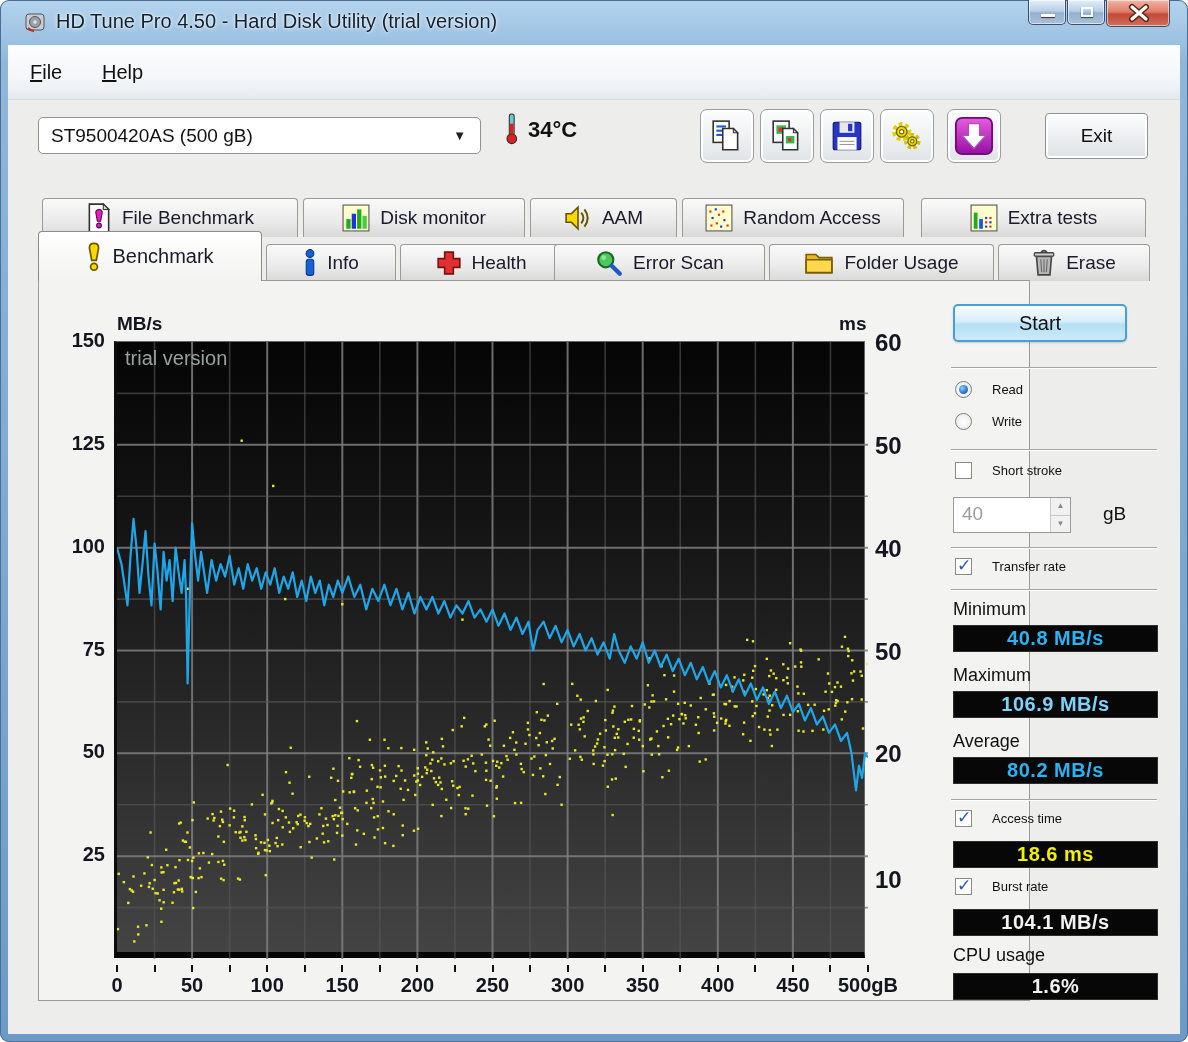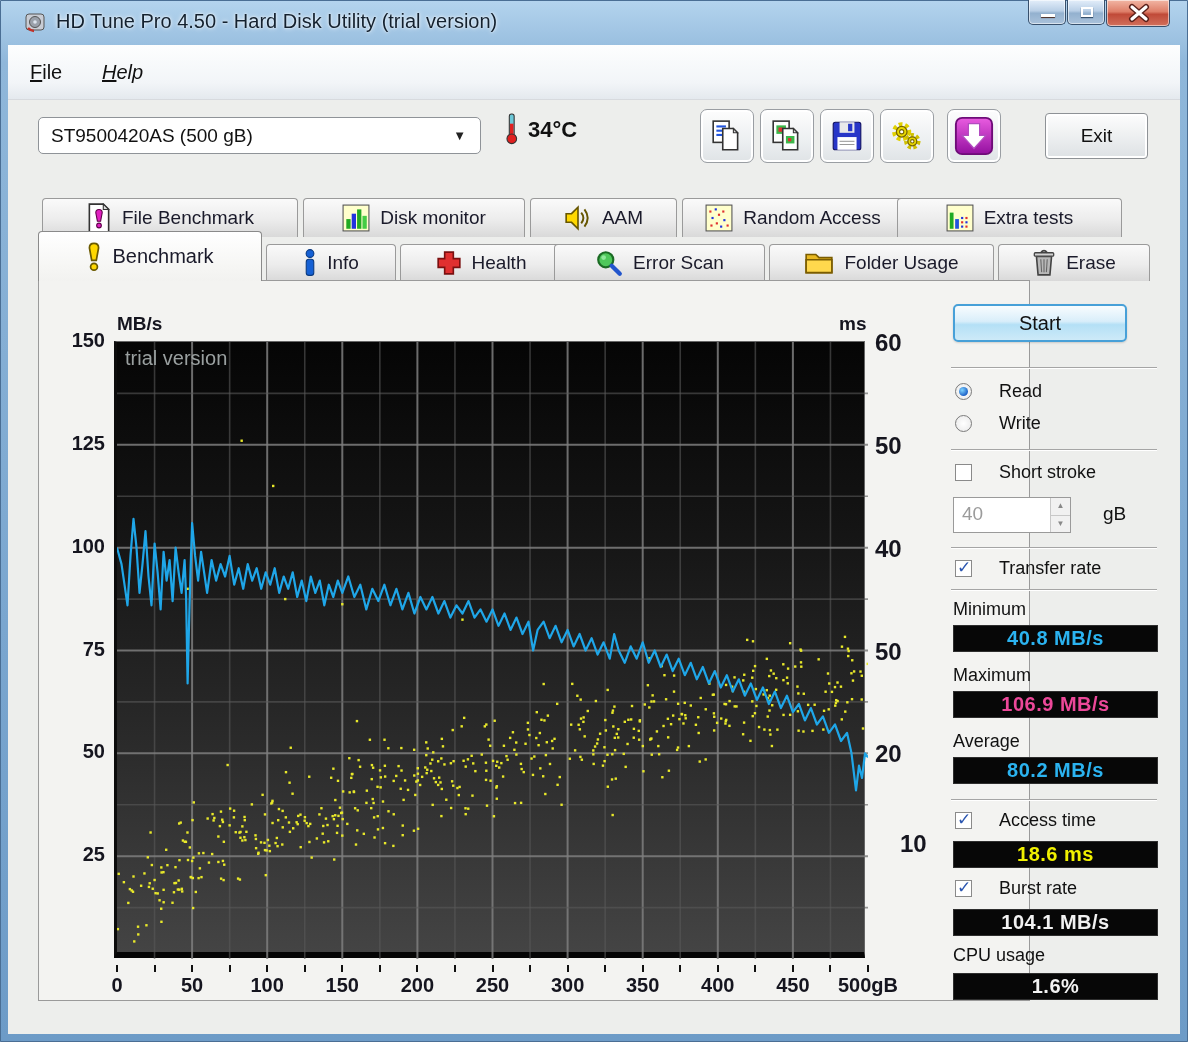--- a/index.html
+++ b/index.html
@@ -1,38 +1,38 @@
 <!DOCTYPE html>
 <html><head>
 <meta charset="utf-8">
 <style>
   html,body{margin:0;padding:0;width:1188px;height:1042px;overflow:hidden;background:#fff;
     font-family:"Liberation Sans","DejaVu Sans",sans-serif;}
   *{box-sizing:border-box;}
-  .window{position:absolute;left:0;top:0;width:1188px;height:1042px;border-radius:1px;
+  .window{position:absolute;left:0;top:0;width:1188px;height:1042px;border-radius:9px;
     background:linear-gradient(180deg,#b4d4ee 0%,#8fb7da 6%,#7aa6cf 60%,#6d9bc7 100%);
     box-shadow:inset 0 0 0 1px #4a6e94;}
   
   .titlebar{position:absolute;left:0;top:0;width:100%;height:45px;}
   .title-icon{position:absolute;left:24px;top:11px;width:22px;height:22px;}
   .title-text{position:absolute;left:56px;top:10px;font-size:20px;color:#13212f;
     text-shadow:0 0 5px rgba(255,255,255,.9),0 0 2px rgba(255,255,255,.9);white-space:nowrap;}
   .winbtns{position:absolute;right:18px;top:0;display:flex;}
   .winbtn{height:25px;border:1px solid #38506c;border-top:none;border-radius:0 0 5px 5px;
     box-shadow:inset 0 0 0 1px rgba(255,255,255,.55);position:relative;margin-left:1px;}
   .winbtn.min,.winbtn.max{width:38px;background:linear-gradient(180deg,#e3eefa 0%,#b9cfe6 45%,#93b1cf 55%,#aac2db 100%);}
   .winbtn.close{width:64px;height:27px;background:linear-gradient(180deg,#f2b6a4 0%,#de7e68 45%,#c04a38 55%,#d2705c 100%);}
   .glyph-min{position:absolute;left:12px;bottom:7px;width:14px;height:3px;background:#fff;box-shadow:0 1px 1px #4a2a20;}
   .glyph-max{position:absolute;left:13px;top:7px;width:12px;height:10px;border:2px solid #fff;box-shadow:0 1px 1px #36506c;}
   
   .content{position:absolute;left:8px;right:8px;top:45px;bottom:8px;background:#edeeec;}
   .menubar{position:absolute;left:0;top:0;width:100%;height:55px;
     background:linear-gradient(180deg,#fdfefe 0%,#f2f5f8 70%,#e4e9ee 100%);border-bottom:1px solid #d7dade;}
   .menu-item{position:absolute;top:14px;font-size:20px;color:#111;padding:2px 6px;cursor:default;}
-  .menu-file{left:16px;} .menu-help{left:88px;font-style:italic;}
+  .menu-file{left:16px;} .menu-help{left:88px;}
   .drive-combo{position:absolute;left:30px;top:72px;width:443px;height:37px;background:#fff;
     border:1px solid #8f9398;border-radius:5px;font-size:19px;color:#111;line-height:35px;padding-left:12px;}
   .combo-arrow{position:absolute;right:14px;top:0px;font-size:13px;color:#222;line-height:35px;}
   .thermo{position:absolute;left:497px;top:66px;width:14px;height:34px;}
   .temp-text{position:absolute;left:520px;top:72px;font-size:22px;font-weight:bold;color:#111;}
   .toolbtn{position:absolute;top:64px;width:54px;height:54px;border:1px solid #9a9ea3;border-radius:7px;
     background:linear-gradient(180deg,#fdfdfd 0%,#eceff1 60%,#dfe3e6 100%);
     box-shadow:inset 0 0 0 2px #fff;display:flex;align-items:center;justify-content:center;}
   .exit-btn{position:absolute;left:1037px;top:68px;width:103px;height:46px;border:1px solid #8e9296;border-radius:4px;
     background:linear-gradient(180deg,#fdfdfd 0%,#eff1f2 45%,#dde1e4 100%);box-shadow:inset 0 0 0 2px #fff;
@@ -58,21 +58,21 @@
   .ylab{position:absolute;width:66px;text-align:right;font-size:20px;font-weight:bold;color:#15151f;}
   .yrlab{position:absolute;width:50px;text-align:left;font-size:24px;font-weight:bold;color:#15151f;}
   .xlab{position:absolute;font-size:20px;font-weight:bold;color:#15151f;transform:translateX(-50%);white-space:nowrap;}
   .xtick{position:absolute;width:2px;height:7px;background:#111;top:0;}
   
   .side{position:absolute;left:912px;top:0;width:212px;height:720px;}
   .start-btn{position:absolute;left:2px;width:174px;height:38px;border:2px solid #47a0d8;border-radius:5px;
     background:linear-gradient(180deg,#f8fcfe 0%,#d9eefa 45%,#b4e0f6 55%,#cdeaf8 100%);
     font-size:20px;color:#111;text-align:center;line-height:34px;box-shadow:0 1px 2px rgba(0,0,0,.15);}
   .sep{position:absolute;left:0;width:206px;height:2px;border-top:1px solid #a5a5a5;border-bottom:1px solid #fff;}
-  .radio-row,.check-row{position:absolute;left:4px;display:flex;align-items:center;gap:27px;font-size:18px;color:#111;justify-content:flex-end;}
+  .radio-row,.check-row{position:absolute;left:4px;display:flex;align-items:center;gap:20px;font-size:13px;color:#111;justify-content:flex-end;}
   .radio{width:17px;height:17px;border-radius:50%;border:1px solid #7b7b7b;background:radial-gradient(#fff,#e8e8e8);position:relative;}
   .radio.sel::after{content:"";position:absolute;left:3px;top:3px;width:9px;height:9px;border-radius:50%;
     background:radial-gradient(circle at 35% 35%,#7fd4ff,#1e62c8 70%);}
   .cbox{width:17px;height:17px;border:1px solid #8a8a8a;background:#fff;position:relative;}
   .check-row.checked .cbox::after{content:"✓";position:absolute;left:1px;top:-4px;font-size:17px;font-weight:bold;color:#2b56b0;}
   .spinner{position:absolute;left:2px;width:118px;height:36px;border:1px solid #9a9a9a;background:#fff;}
   .spin-val{position:absolute;left:8px;top:5px;font-size:19px;color:#9b9b9b;}
   .spin-btns{position:absolute;right:0;top:0;width:20px;height:100%;border-left:1px solid #c8c8c8;display:flex;flex-direction:column;}
   .spin-btn{flex:1;background:#f1f1f1;border-bottom:1px solid #c8c8c8;font-size:8px;color:#888;text-align:center;line-height:16px;}
   .spin-btn:last-child{border-bottom:none;}
@@ -219,21 +219,21 @@
             <rect x="12" y="9" width="2" height="2" fill="#e03030"></rect>
           <rect x="16" y="6" width="2" height="2" fill="#e03030"></rect>
             <rect x="10" y="17" width="2" height="2" fill="#e03030"></rect>
           <rect x="17" y="14" width="2" height="2" fill="#2233dd"></rect>
             <rect x="5" y="19" width="2" height="2" fill="#e03030"></rect>
           <rect x="20" y="19" width="2" height="2" fill="#e03030"></rect>
             <rect x="14" y="20" width="2" height="2" fill="#2233dd"></rect>
         </svg>
         <span>Random Access</span>
       </div>
-      <div class="tab" style="left:889px;width:225px">
+      <div class="tab" style="left:913px;width:225px">
         <svg width="28" height="28" viewBox="0 0 26 26">
           <rect x="1" y="1" width="24" height="24" fill="#ffffcc" stroke="#555"></rect>
           <rect x="3.5" y="8" width="3.5" height="15" fill="#22aa22"></rect>
           <rect x="8.5" y="14" width="3.5" height="9" fill="#2255dd"></rect>
           <rect x="14" y="12" width="2" height="2" fill="#2233dd"></rect>
             <rect x="18" y="12" width="2" height="2" fill="#e03030"></rect>
           <rect x="14" y="16" width="2" height="2" fill="#e03030"></rect>
             <rect x="18" y="16" width="2" height="2" fill="#2233dd"></rect>
           <rect x="14" y="20" width="2" height="2" fill="#2233dd"></rect>
             <rect x="18" y="20" width="2" height="2" fill="#e03030"></rect>
@@ -910,21 +910,21 @@
           <div class="ylab" style="left: 0px; top: 356.5px;">75</div>
           <div class="ylab" style="left: 0px; top: 459.333px;">50</div>
           <div class="ylab" style="left: 0px; top: 562.167px;">25</div>
         </div>
       <div id="y-right-labels">
           <div class="yrlab" style="left: 836px; top: 48px;">60</div>
           <div class="yrlab" style="left: 836px; top: 150.833px;">50</div>
           <div class="yrlab" style="left: 836px; top: 253.667px;">40</div>
           <div class="yrlab" style="left: 836px; top: 356.5px;">50</div>
           <div class="yrlab" style="left: 836px; top: 459.333px;">20</div>
-          <div class="yrlab" style="left: 836px; top: 549px; margin-left: 25px;">10</div>
+          <div class="yrlab" style="left: 836px; top: 585px;">10</div>
         </div>
       <div id="x-ticks" style="position:absolute;left:75px;top:684px;width:754px;height:8px">
           <div class="xtick" style="left: 2px;"></div>
           <div class="xtick" style="left: 39.55px;"></div>
           <div class="xtick" style="left: 77.1px;"></div>
           <div class="xtick" style="left: 114.65px;"></div>
           <div class="xtick" style="left: 152.2px;"></div>
           <div class="xtick" style="left: 189.75px;"></div>
           <div class="xtick" style="left: 227.3px;"></div>
           <div class="xtick" style="left: 264.85px;"></div>
@@ -986,21 +986,21 @@
 
         <div class="check-row checked" style="top:277px">
           <span class="cbox"></span>
           <span>Transfer rate</span>
         </div>
         <div class="sep" style="top:308px"></div>
 
         <div class="grp-label" style="top:318px">Minimum</div>
         <div class="lcd" style="top: 344px; color: rgb(43, 179, 240);">40.8 MB/s</div>
         <div class="grp-label" style="top:384px">Maximum</div>
-        <div class="lcd" style="top: 410px; color: #ec4899;">106.9 MB/s</div>
+        <div class="lcd" style="top: 410px; color: #7dd3fc;">106.9 MB/s</div>
         <div class="grp-label" style="top:450px">Average</div>
         <div class="lcd" style="top: 476px; color: rgb(43, 179, 240);">80.2 MB/s</div>
         <div class="sep" style="top:518px"></div>
 
         <div class="check-row checked" style="top:529px">
           <span class="cbox"></span>
           <span>Access time</span>
         </div>
         <div class="lcd" style="top: 560px; color: rgb(240, 240, 0);">18.6 ms</div>
 

